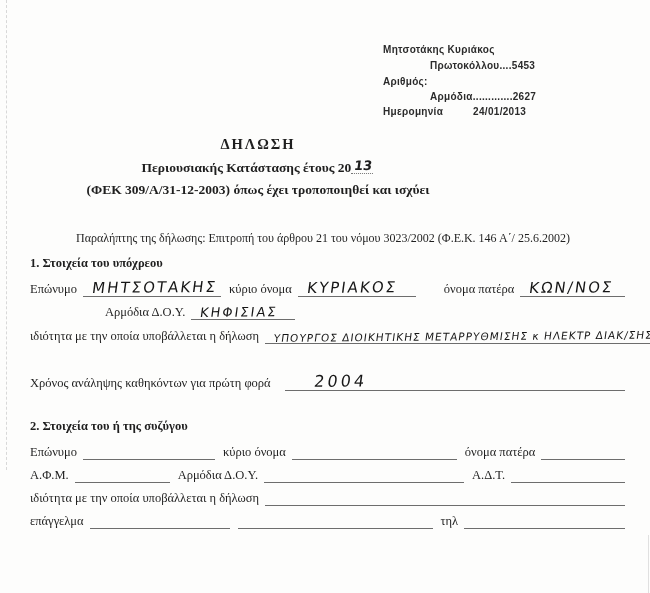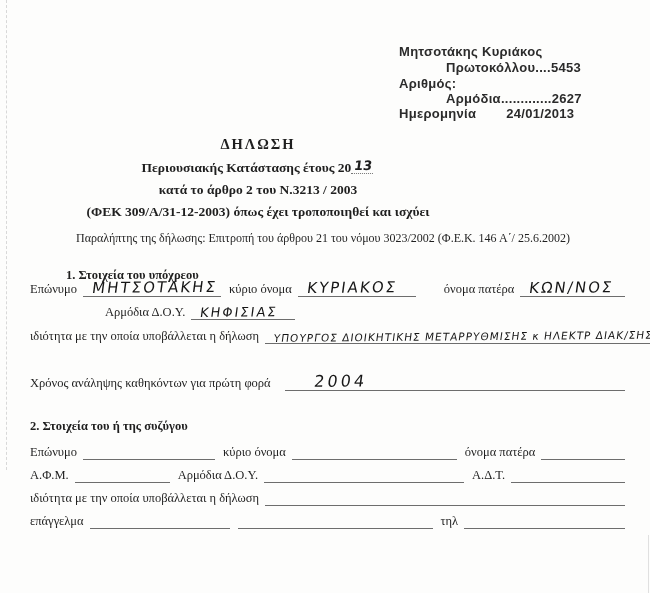--- a/index.html
+++ b/index.html
@@ -18,21 +18,21 @@
     position:absolute;left:6px;top:0;height:470px;width:0;
     border-left:1px dashed #c9c9c9;opacity:.7;
   }
   .artifact-right{
     position:absolute;right:1px;top:535px;height:58px;width:0;
     border-left:1px solid #d8d8d8;opacity:.8;
   }
 
   
   .hdr{position:absolute;font-family:"Liberation Sans", sans-serif;font-weight:bold;
-       font-size:13px;color:#2b2b2b;white-space:nowrap;letter-spacing:.3px;margin-left:16px;}
+       font-size:10px;color:#2b2b2b;white-space:nowrap;letter-spacing:.3px;}
   .hdr-name{left:383px;top:44px;}
   .hdr-protocol{left:430px;top:60px;}
   .hdr-number{left:383px;top:76px;}
   .hdr-registry{left:430px;top:91px;}
   .hdr-date{left:383px;top:106px;}
   .hdr-date .val{margin-left:30px;}
 
   
   .title-block{position:absolute;left:0;top:136px;width:516px;text-align:center;}
   .title-line{font-weight:bold;font-size:13.5px;margin-bottom:6px;white-space:nowrap;}
@@ -88,27 +88,26 @@
   <div class="hdr hdr-registry">Αρμόδια.............2627</div>
   <div class="hdr hdr-date">
     <span>Ημερομηνία</span><span class="val">24/01/2013</span>
   </div>
 
   <div class="title-block">
     <div class="title-line title-main">ΔΗΛΩΣΗ</div>
     <div class="title-line">
       <span>Περιουσιακής Κατάστασης έτους 20</span><span class="year-hw hw-year13">13</span>
     </div>
-    <div class="title-line">κατά το άρθρο 2 του Ν.3213 / 2003</div>
     <div class="title-line">(ΦΕΚ 309/Α/31-12-2003) όπως έχει τροποποιηθεί και ισχύει</div>
   </div>
 
   <div class="recipient">Παραλήπτης της δήλωσης: Επιτροπή του άρθρου 21 του νόμου 3023/2002 (Φ.Ε.Κ. 146 Α΄/ 25.6.2002)</div>
 
-  <div class="sec-heading" style="top:268px;margin-left:36px;">1. Στοιχεία του υπόχρεου</div>
+  <div class="sec-heading" style="top:256px;">1. Στοιχεία του υπόχρεου</div>
 
   <div class="row" style="top:279px;">
     <span class="lbl">Επώνυμο</span>
     <span class="fill" style="flex:0 0 138px;">
       <span class="hw hw-lg pad-l">ΜΗΤΣΟΤΑΚΗΣ</span>
     </span>
     <span class="lbl">κύριο όνομα</span>
     <span class="fill" style="flex:0 0 118px;margin-right:28px;">
       <span class="hw hw-lg pad-l">ΚΥΡΙΑΚΟΣ</span>
     </span>

